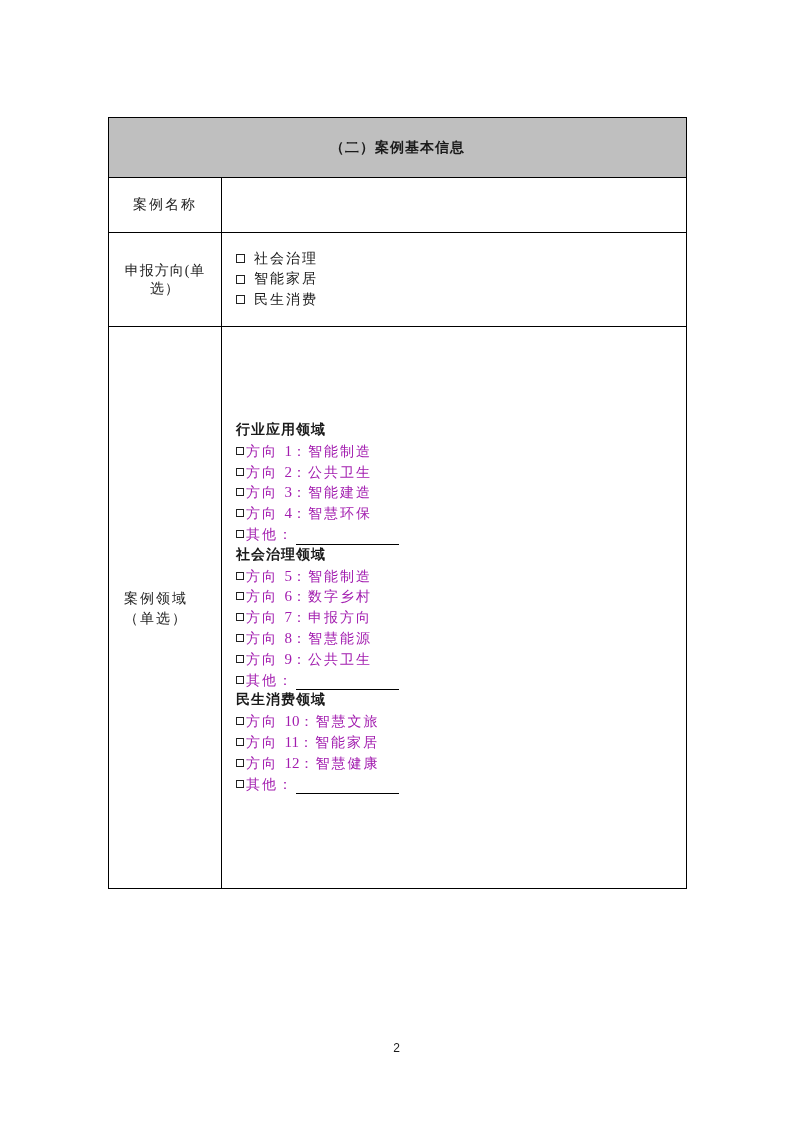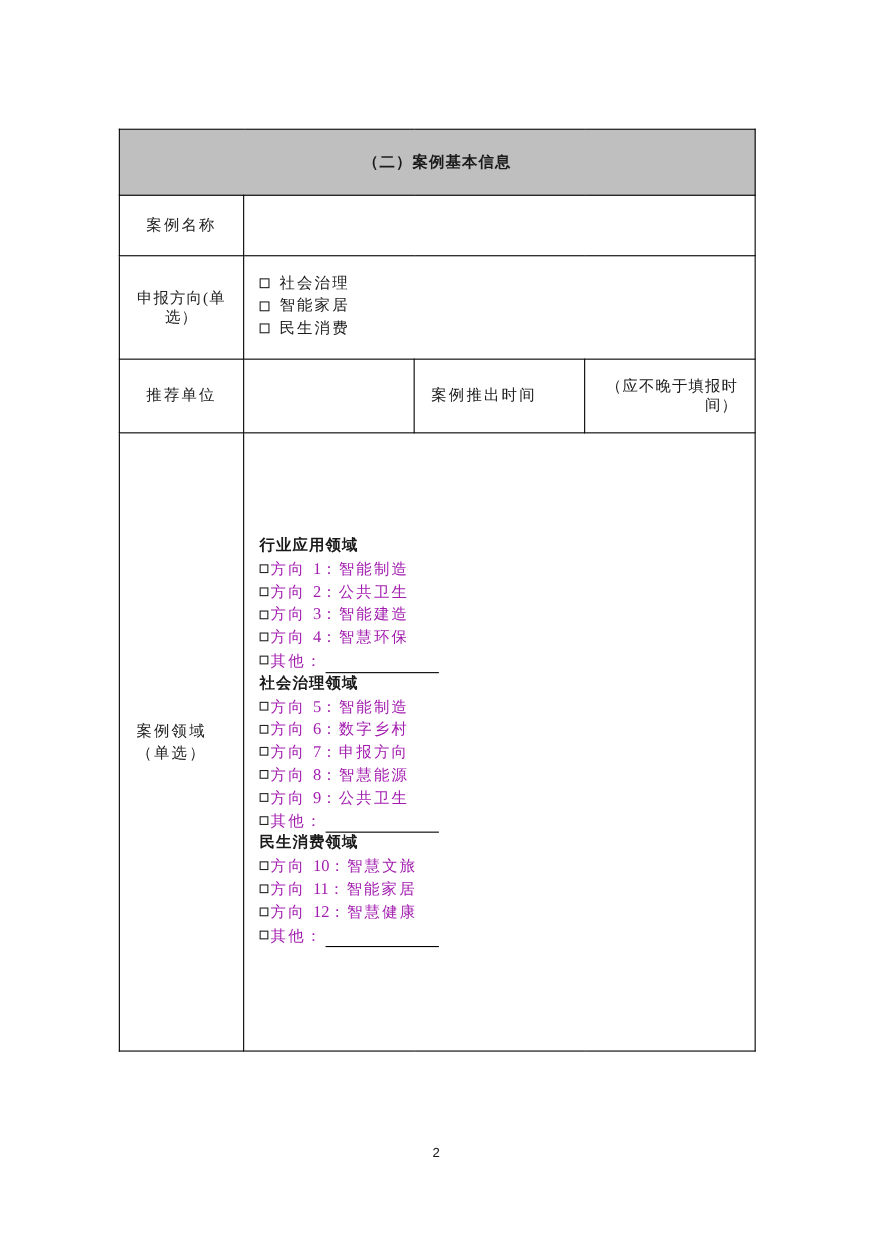--- a/index.html
+++ b/index.html
@@ -52,26 +52,20 @@
     <td colspan="3"></td>
   </tr>
   <tr class="r-dir">
     <td class="lbl" style="letter-spacing:1px">申报方向(单选）</td>
     <td colspan="3" class="opts">
       <div><span class="box"></span><span>社会治理</span></div>
       <div><span class="box"></span><span>智能家居</span></div>
       <div><span class="box"></span><span>民生消费</span></div>
     </td>
   </tr>
-  <tr class="r-rec">
-    <td class="lbl">推荐单位</td>
-    <td></td>
-    <td style="letter-spacing:2px">案例推出时间</td>
-    <td style="letter-spacing:1px; text-align:right">（应不晚于填报时间）</td>
-  </tr>
   <tr class="r-field">
     <td class="field-lbl">
       <div>案例领域</div>
       <div>（单选）</div>
     </td>
     <td colspan="3" class="field-cell">
       <div class="field-list">
         <div class="group-title">行业应用领域</div>
         <div class="item"><span class="box-sm"></span><span>方向</span> <span class="num">1</span>：<span>智能制造</span></div>
         <div class="item"><span class="box-sm"></span><span>方向</span> <span class="num">2</span>：<span>公共卫生</span></div>

